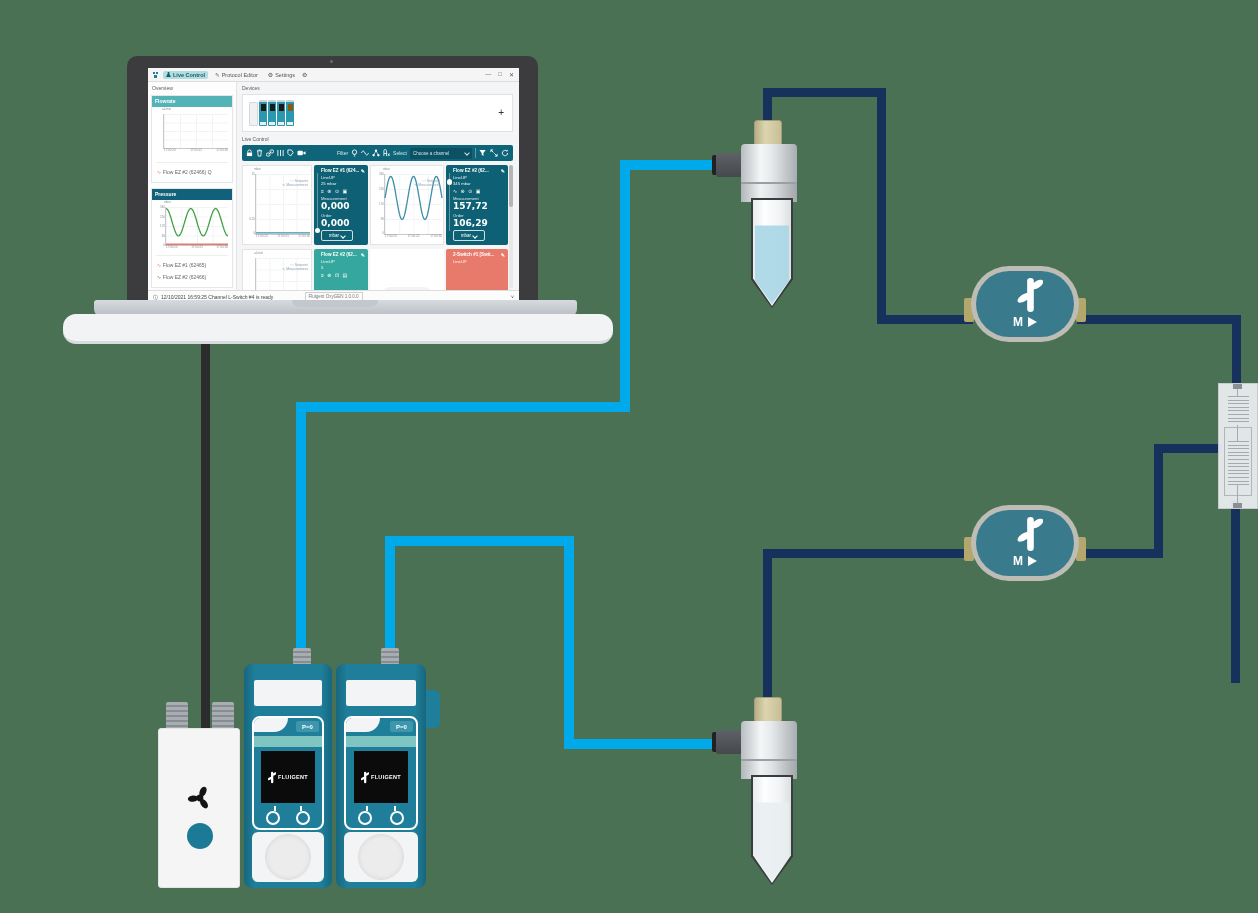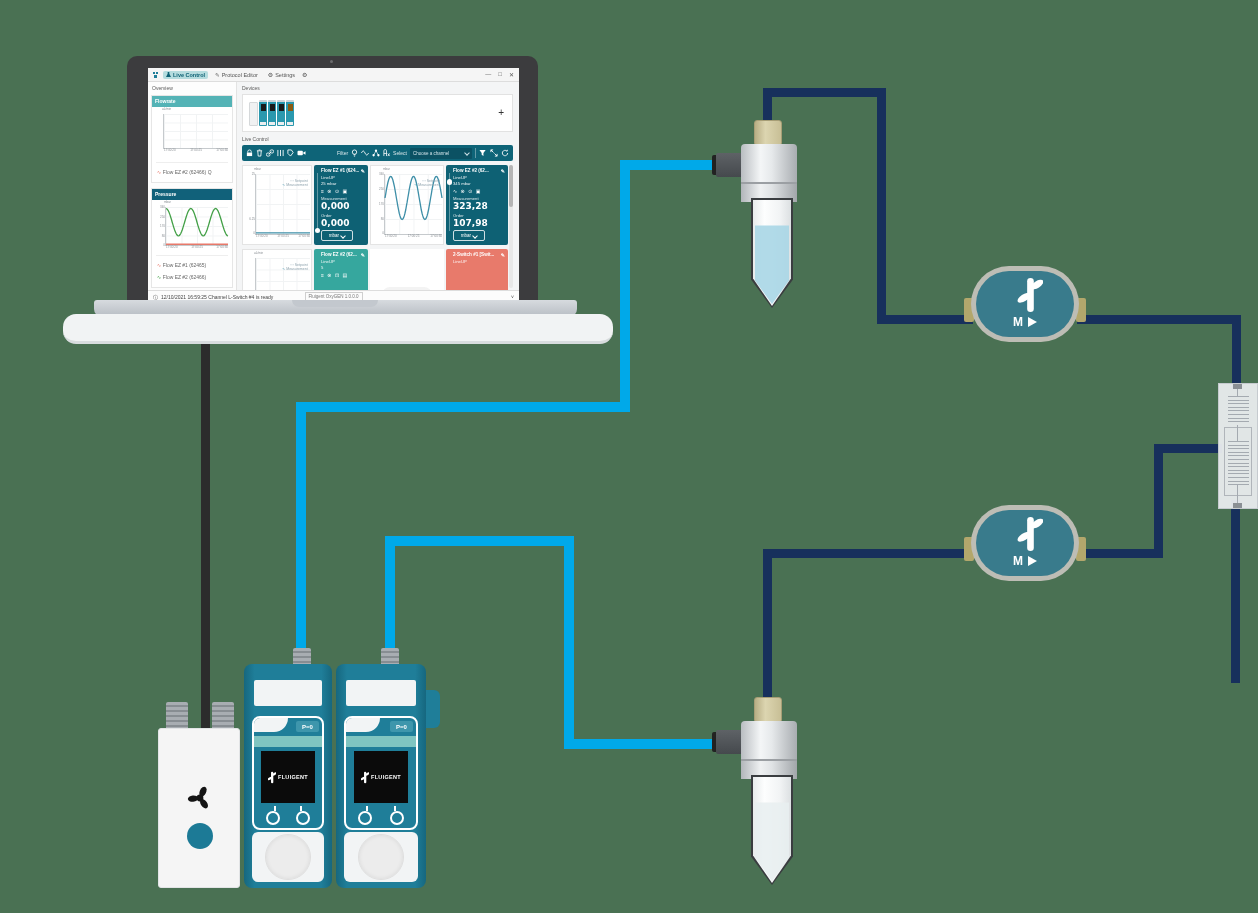--- a/index.html
+++ b/index.html
@@ -452,23 +452,23 @@
               <span class="hndl" style="top:6px"></span>
             </div>
           <div class="ttl">
               <span>Flow EZ #2 (62...</span>
               <span class="edit">✎</span>
             </div>
           <div class="sm">LineUP</div>
           <div class="sm">345 mbar</div>
           <div class="ic">∿ ⊗ ⊙ ▣</div>
           <div class="lab">Measurement</div>
-          <div class="big">323,28</div>
+          <div class="big">157,72</div>
           <div class="lab">Order</div>
-          <div class="big">107,98</div>
+          <div class="big">106,29</div>
           <div class="pill">
               <span>mbar</span>
               <span class="caret"></span>
             </div>
         </div>
 
         <div class="chart" style="left:0;top:86px;width:70px;height:60px">
           <div class="plot" style="left:12px;top:8px;width:54px;height:46px">
             <span class="ut">µL/min</span>
             <svg class="wave" viewBox="0 0 100 50" preserveAspectRatio="none"></svg>

